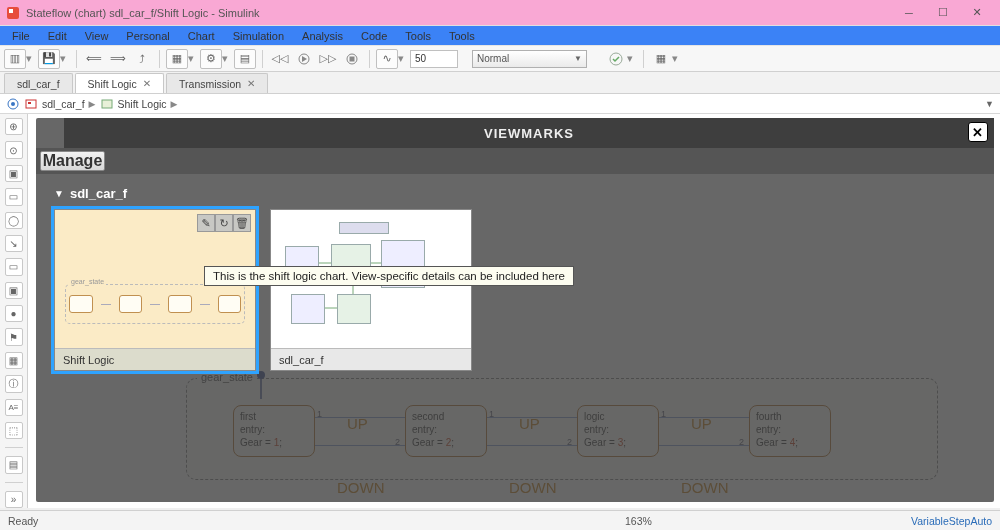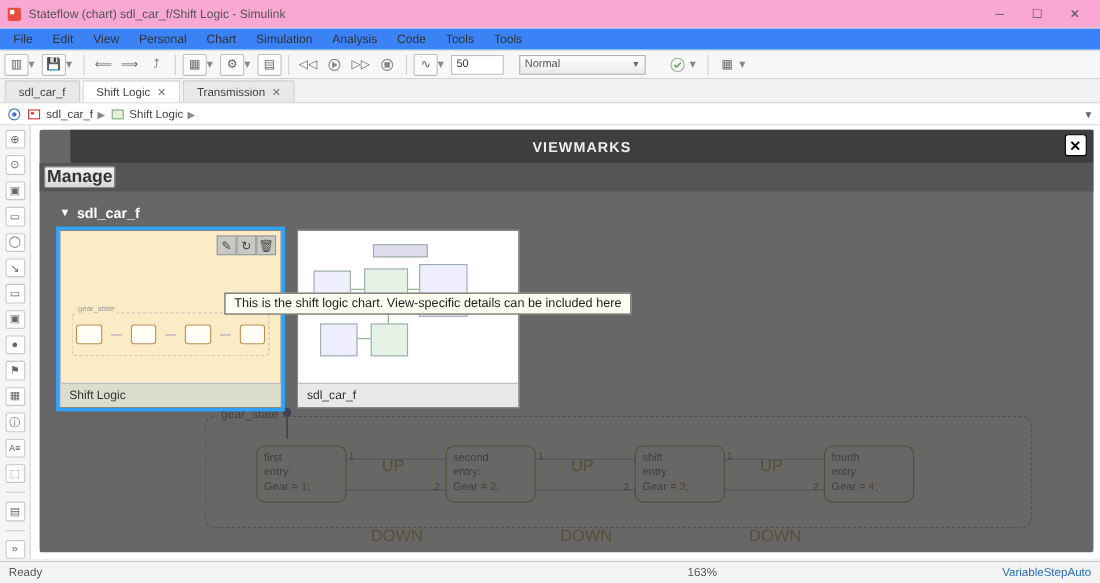--- a/index.html
+++ b/index.html
@@ -243,21 +243,21 @@
 
     <div class="bgchart">
       <span class="label">gear_state</span>
 
       <svg style="position:absolute;left:68px;top:-8px" width="12" height="30">
           <circle cx="6" cy="4" r="4" fill="#4a5a9a"></circle>
           <line x1="6" y1="8" x2="6" y2="28" stroke="#4a5a9a" stroke-width="1.5"></line>
         </svg>
       <div class="state-box" style="left:46px;top:26px"><span>first</span><br>entry:<br>Gear = <span class="gv">1</span>;</div>
       <div class="state-box" style="left:218px;top:26px"><span>second</span><br>entry:<br>Gear = <span class="gv">2</span>;</div>
-      <div class="state-box" style="left:390px;top:26px"><span>shift</span><br>entry:<br>Gear = <span class="gv">3</span>;</div>
+      <div class="state-box" style="left:390px;top:26px"><span>logic</span><br>entry:<br>Gear = <span class="gv">3</span>;</div>
       <div class="state-box" style="left:562px;top:26px"><span>fourth</span><br>entry:<br>Gear = <span class="gv">4</span>;</div>
 
       <span class="arr-lbl" style="left:160px;top:16px">UP</span>
       <span class="arr-lbl" style="left:332px;top:16px">UP</span>
       <span class="arr-lbl" style="left:504px;top:16px">UP</span>
       <span class="arr-lbl" style="left:150px;top:80px">DOWN</span>
       <span class="arr-lbl" style="left:322px;top:80px">DOWN</span>
       <span class="arr-lbl" style="left:494px;top:80px">DOWN</span>
 
       <div class="arr-line" style="left:128px;top:38px;width:90px"></div>

